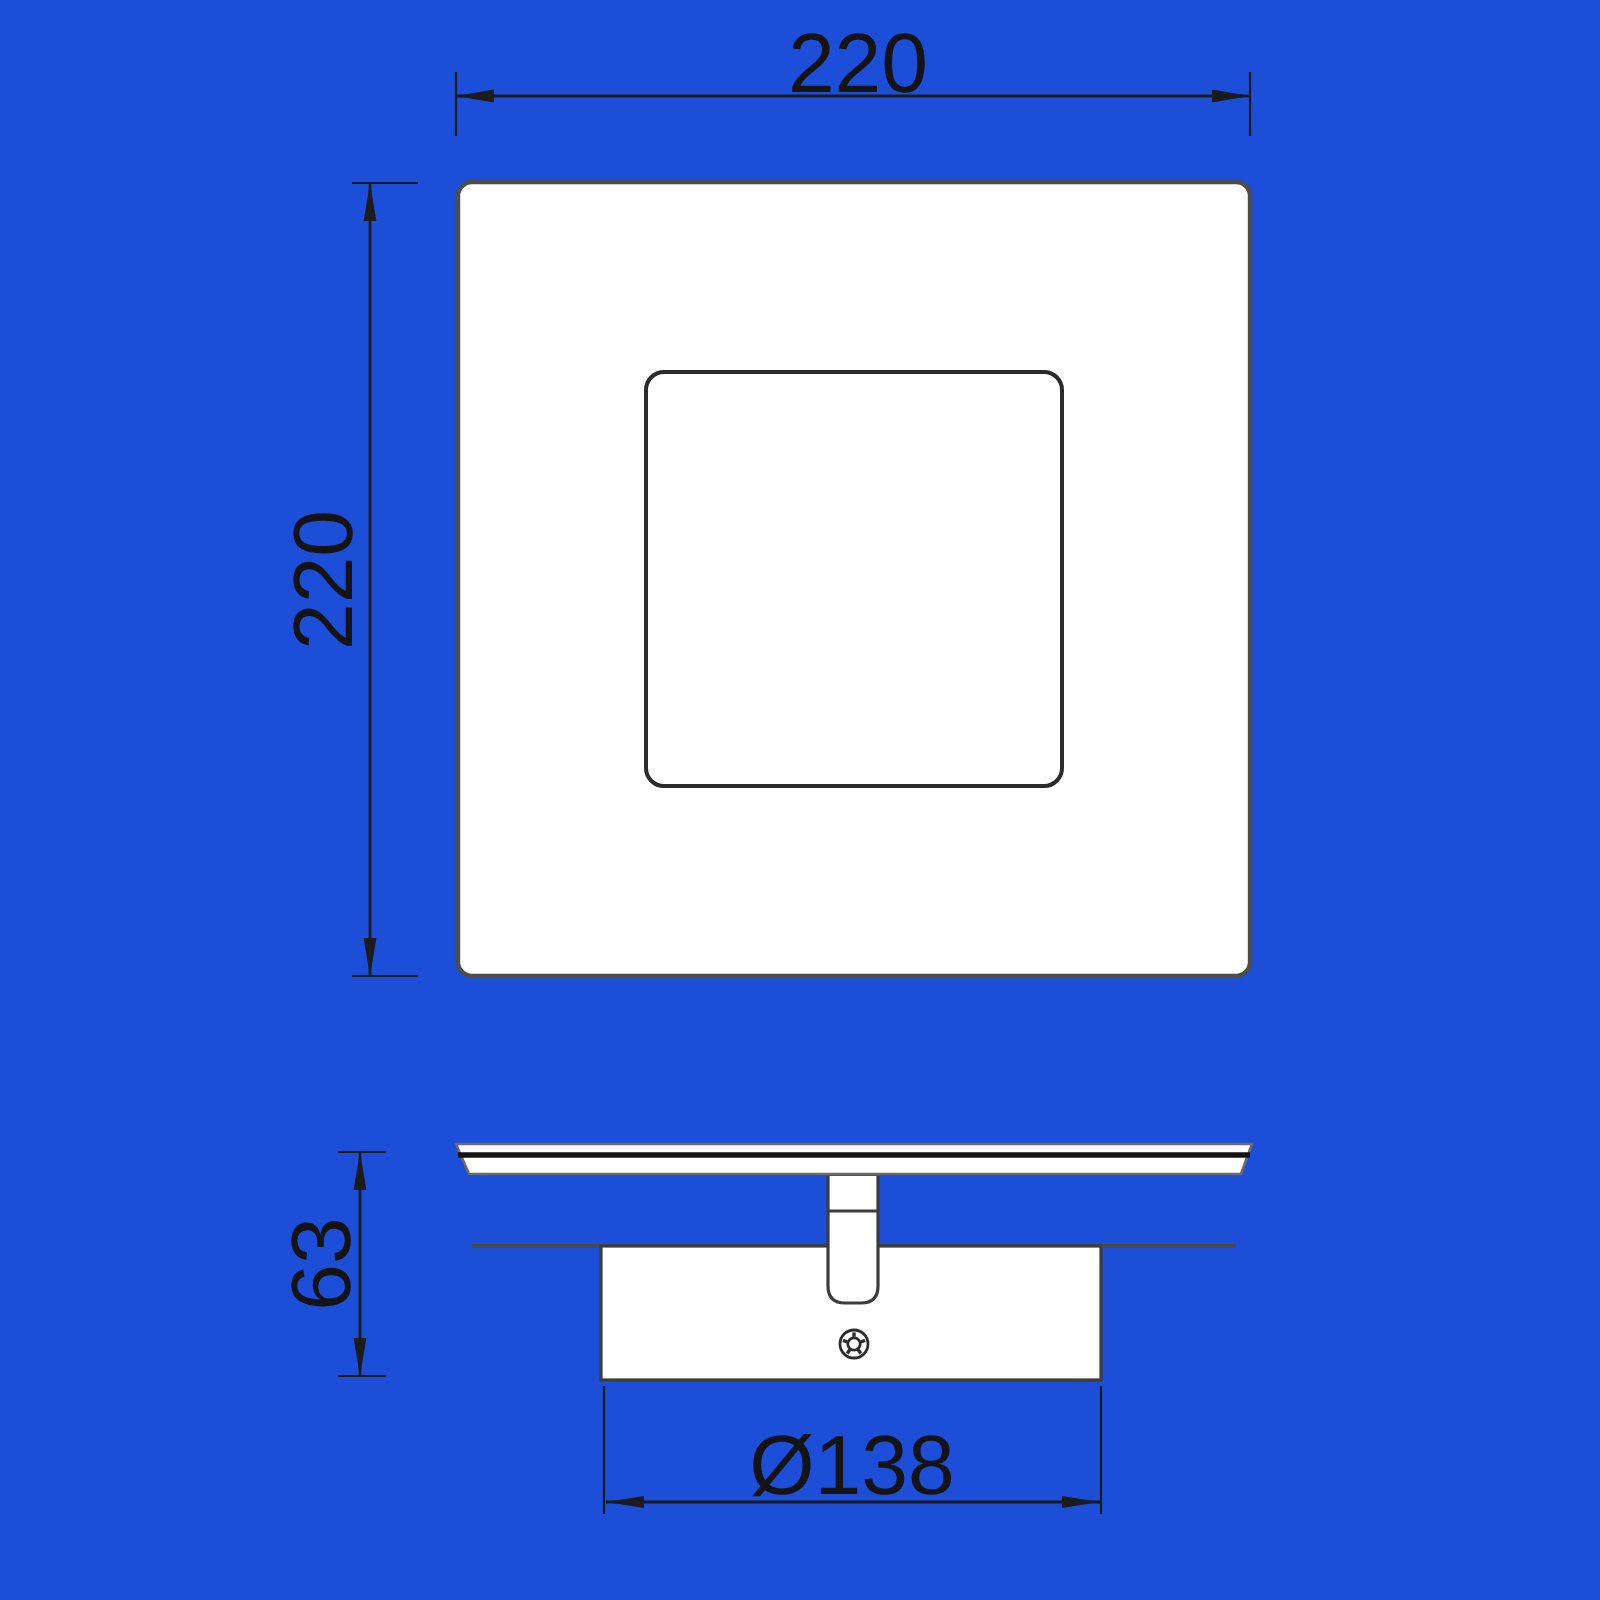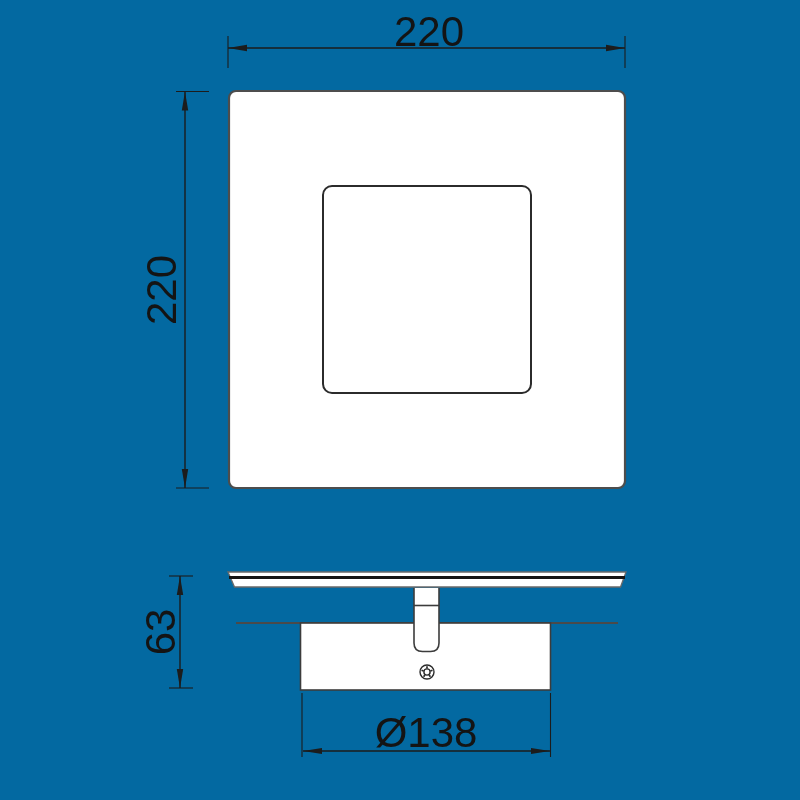--- a/index.html
+++ b/index.html
@@ -8,21 +8,21 @@
     background: #ffffff;
     width: 800px;
     height: 800px;
     overflow: hidden;
     font-family: "Liberation Sans", sans-serif;
   }
   .canvas {
     position: relative;
     width: 800px;
     height: 800px;
-    background: #0369a1;
+    background: #1d4ed8;
   }
   svg { display: block; }
   .dim-text {
     font-family: "Liberation Sans", sans-serif;
     font-size: 42px;
     fill: #141414;
   }
   .dim-line { stroke: #1c1c1c; stroke-width: 1.4; fill: none; }
   .ext-line { stroke: #1c1c1c; stroke-width: 1.1; fill: none; }
   .arrow    { fill: #1c1c1c; stroke: none; }

